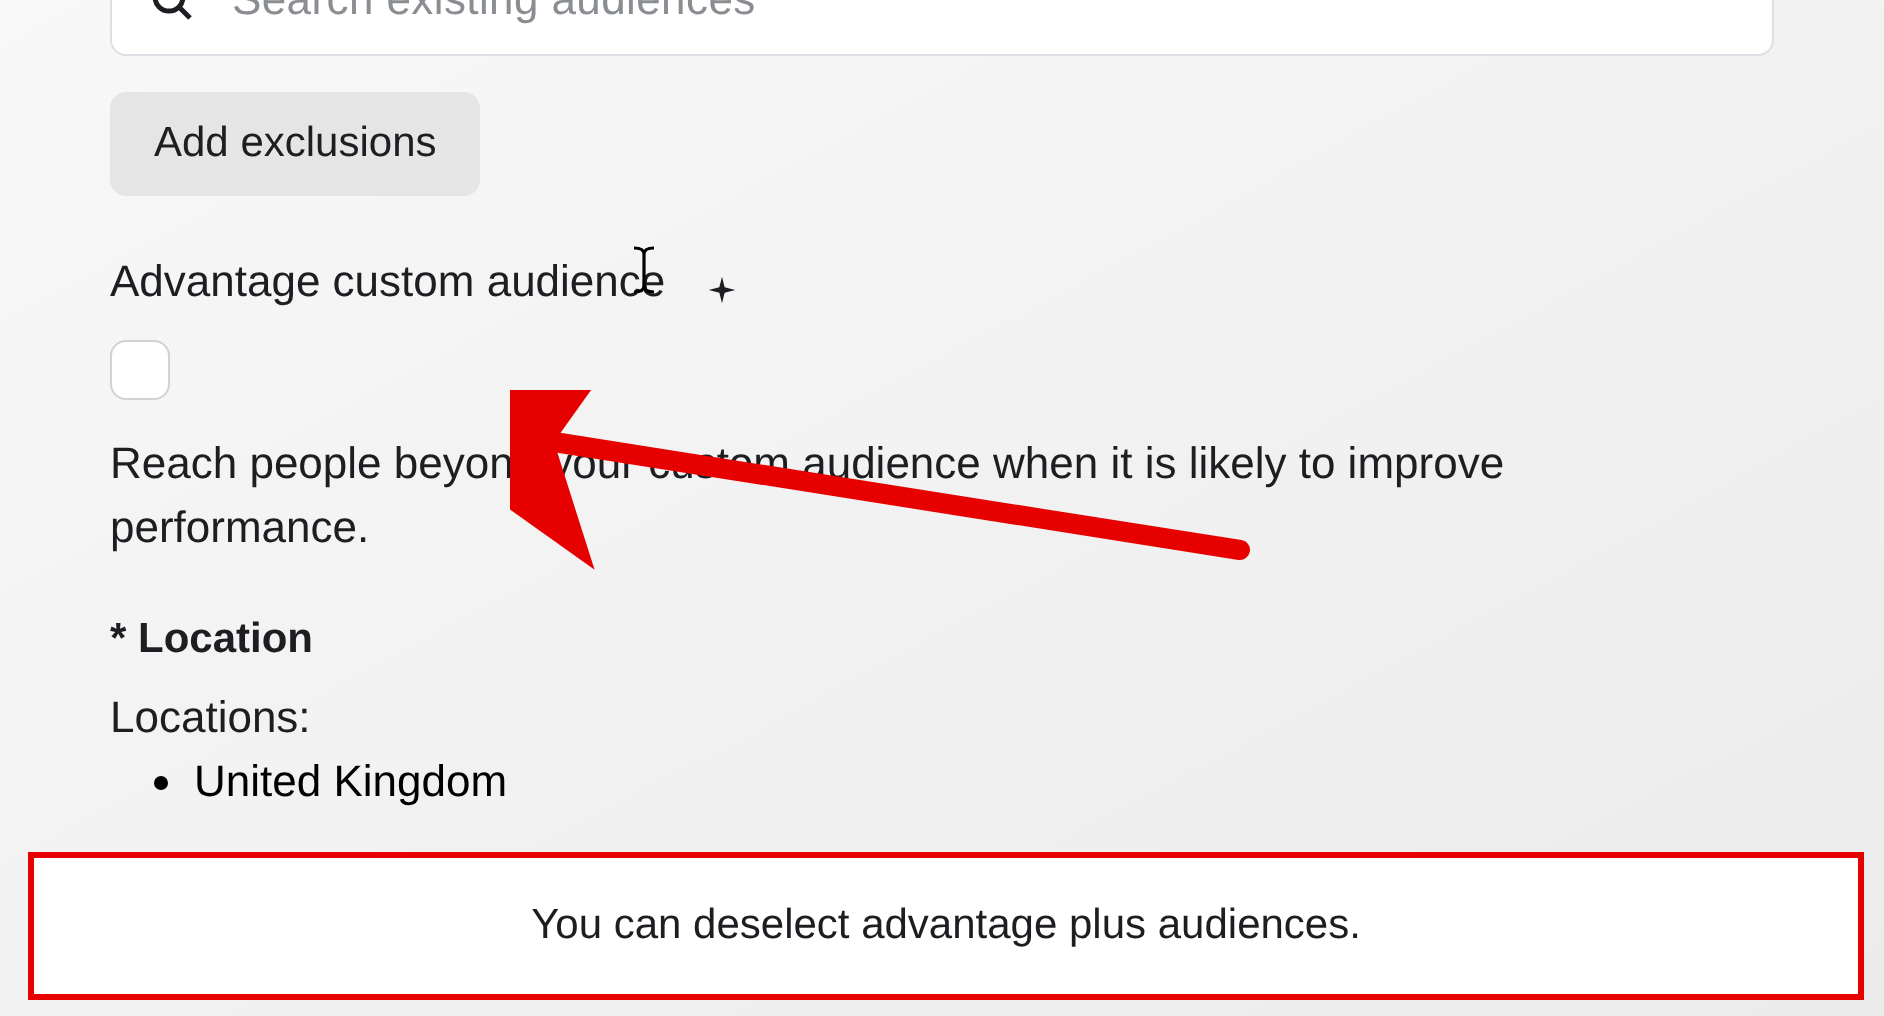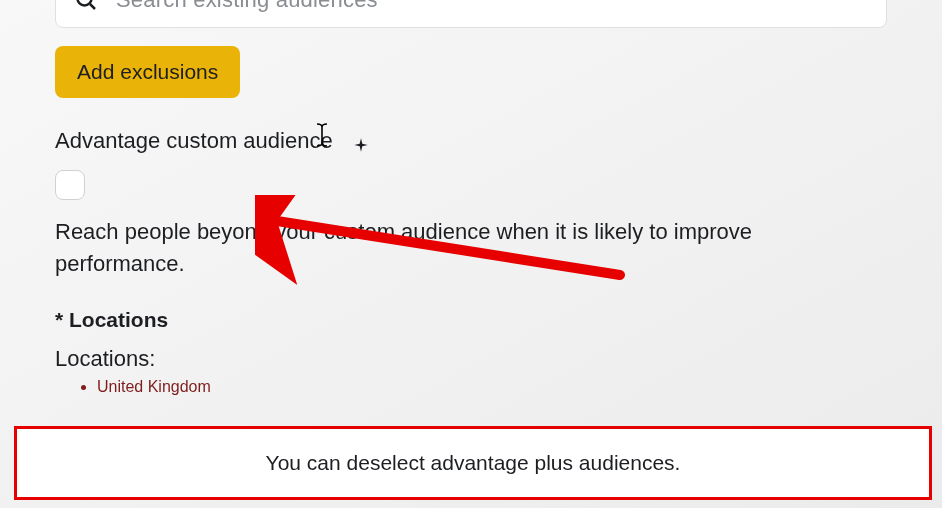--- a/index.html
+++ b/index.html
@@ -31,21 +31,21 @@
       color: #1c1e21;
       flex-shrink: 0;
     }
     .search-placeholder {
       color: #8a8d91;
       font-size: 22px;
       letter-spacing: 0.2px;
     }
     .add-exclusions-btn {
       display: inline-block;
-      background: #eab308;
+      background: #e5e5e5;
       border: none;
       border-radius: 8px;
       padding: 14px 22px;
       font-size: 21px;
       color: #1c1e21;
       cursor: pointer;
       margin-bottom: 30px;
     }
     .section-title {
       font-size: 22px;
@@ -98,22 +98,22 @@
       margin-bottom: 14px;
     }
     .location-label {
       font-size: 22px;
       color: #1c1e21;
       margin-bottom: 6px;
     }
     .location-list {
       list-style: disc;
       padding-left: 42px;
-      font-size: 16px;
-      color: #7f1d1d;
+      font-size: 22px;
+      color: #000000;
     }
     .callout-box {
       position: absolute;
       left: 14px;
       right: 10px;
       bottom: 8px;
       background: #fff;
       border: 3px solid #e60000;
       padding: 22px 20px;
       text-align: center;
@@ -161,21 +161,21 @@
         <path d="M4 24 Q9 24 9 21 Q9 24 14 24"></path>
       </svg>
     </span>
   </div>
 
   <div class="checkbox-row">
     <div class="checkbox"></div>
     <div class="checkbox-label">Reach people beyond your custom audience when it is likely to improve performance.</div>
   </div>
 
-  <div class="locations-header">* Locations</div>
+  <div class="locations-header">* Location</div>
   <div class="location-label">Locations:</div>
   <ul class="location-list">
     <li>United Kingdom</li>
   </ul>
 </div>
 
 <svg class="arrow-overlay" viewBox="0 0 380 90">
   <defs>
     <marker id="arrowhead" markerWidth="12" markerHeight="12" refX="3" refY="6" orient="auto">
       <path d="M0,0 L12,6 L0,12 L3,6 Z" fill="#e60000"></path>

